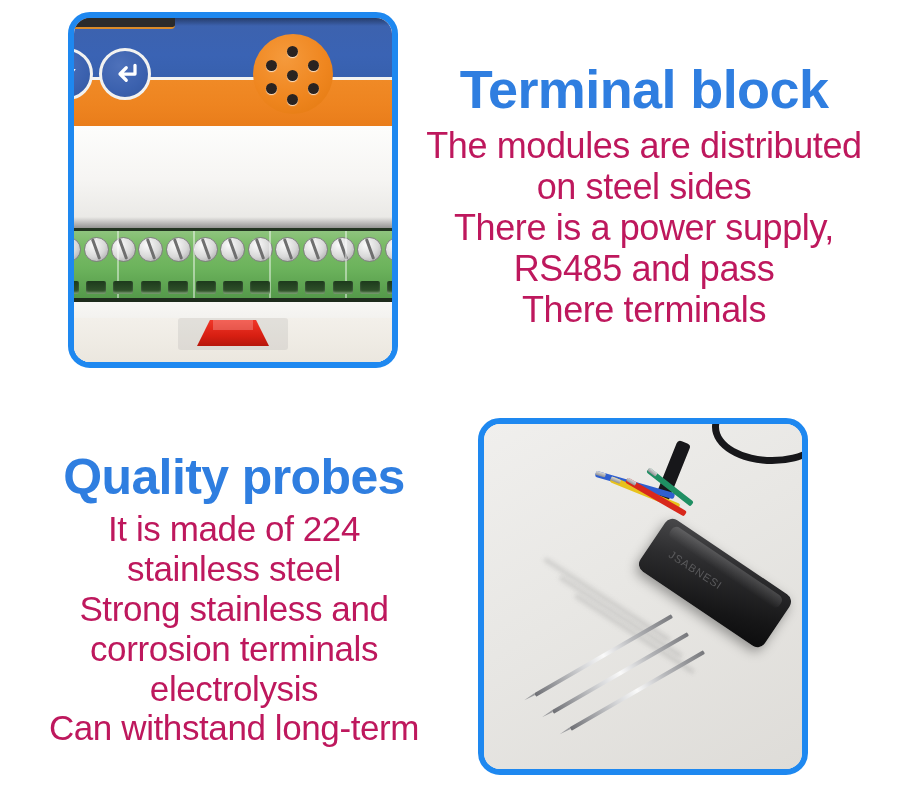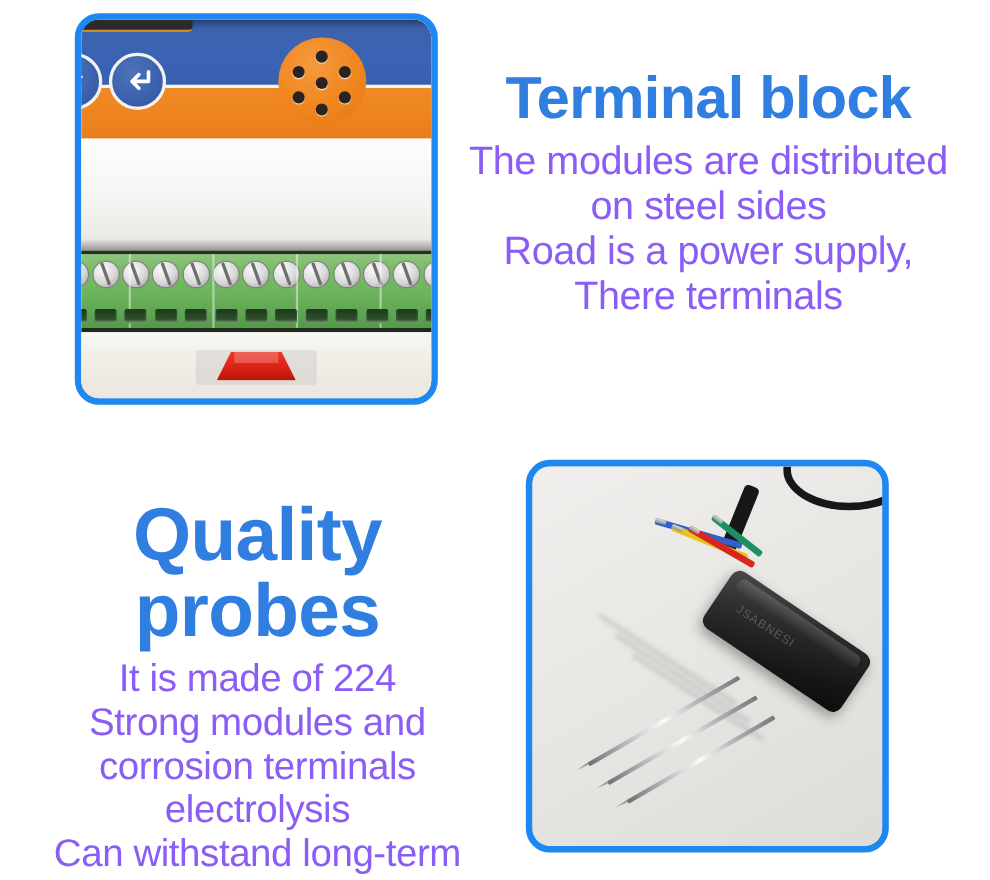--- a/index.html
+++ b/index.html
@@ -230,38 +230,38 @@
   
   .text-block { position: absolute; }
   .heading {
     color: #2f7ee0;
     font-weight: bold;
     font-family: "Liberation Sans", sans-serif;
     line-height: 1.02;
     letter-spacing: -0.6px;
   }
   .body-line {
-    color: #8b5cf6;
+    color: #be185d;
     font-family: "Liberation Sans", sans-serif;
     line-height: 1.14;
     letter-spacing: -0.4px;
   }
 
   #text-terminal {
     left: 398px; top: 62px; width: 492px;
     text-align: center;
   }
   #text-terminal .heading { font-size: 54px; margin-bottom: 8px; }
   #text-terminal .body-line { font-size: 36px; }
 
   #text-probe {
     left: 8px; top: 452px; width: 452px;
     text-align: center;
   }
-  #text-probe .heading { font-size: 68px; margin-bottom: 6px; }
+  #text-probe .heading { font-size: 50px; margin-bottom: 6px; }
   #text-probe .body-line { font-size: 35px; }
 </style>
 </head>
 <body>
 
 <div id="page">
 
   <div class="photo-frame" id="photo-terminal">
     <div class="photo-inner">
       <div class="mod-body">
@@ -339,28 +339,30 @@
         </div>
 
       </div>
     </div>
   </div>
 
   <div class="text-block" id="text-terminal">
     <div class="heading">Terminal block</div>
     <div class="body-line">The modules are distributed</div>
     <div class="body-line">on steel sides</div>
-    <div class="body-line">Road is a power supply,</div>
+    <div class="body-line">There is a power supply,</div>
+    <div class="body-line">RS485 and pass</div>
     <div class="body-line">There terminals</div>
   </div>
 
   <div class="text-block" id="text-probe">
     <div class="heading">Quality probes</div>
     <div class="body-line">It is made of 224</div>
-    <div class="body-line">Strong modules and</div>
+    <div class="body-line">stainless steel</div>
+    <div class="body-line">Strong stainless and</div>
     <div class="body-line">corrosion terminals</div>
     <div class="body-line">electrolysis</div>
     <div class="body-line">Can withstand long-term</div>
   </div>
 
   <div class="photo-frame" id="photo-probe">
     <div class="photo-inner">
       <div class="probe-bg">
 
         <div class="cable" style="left:228px; top:-34px; width:120px; height:74px;

